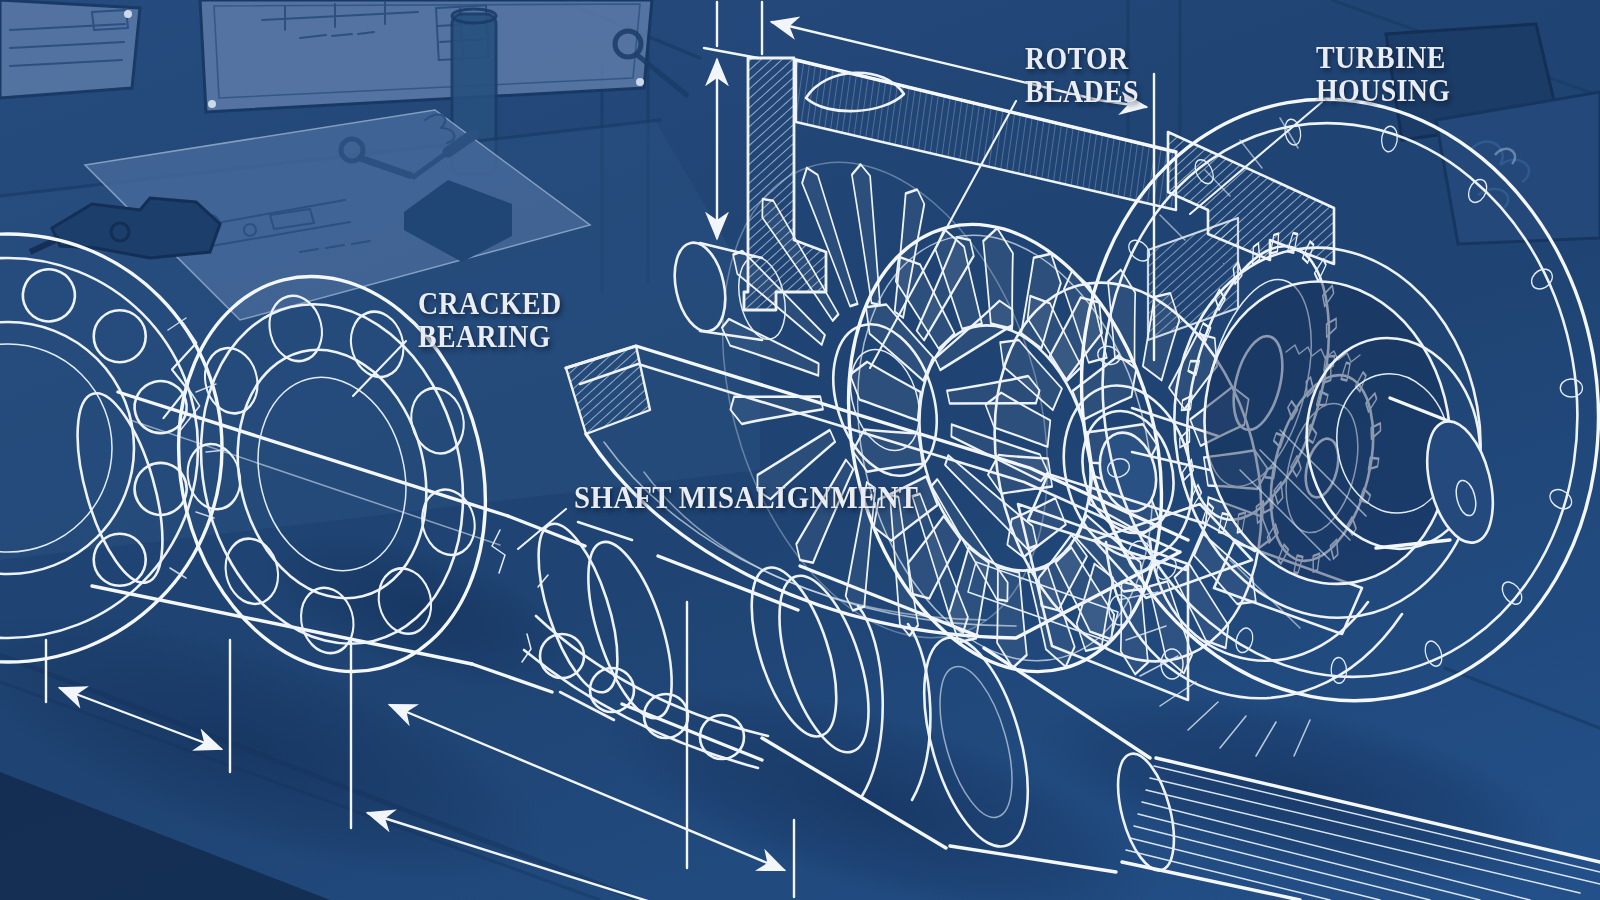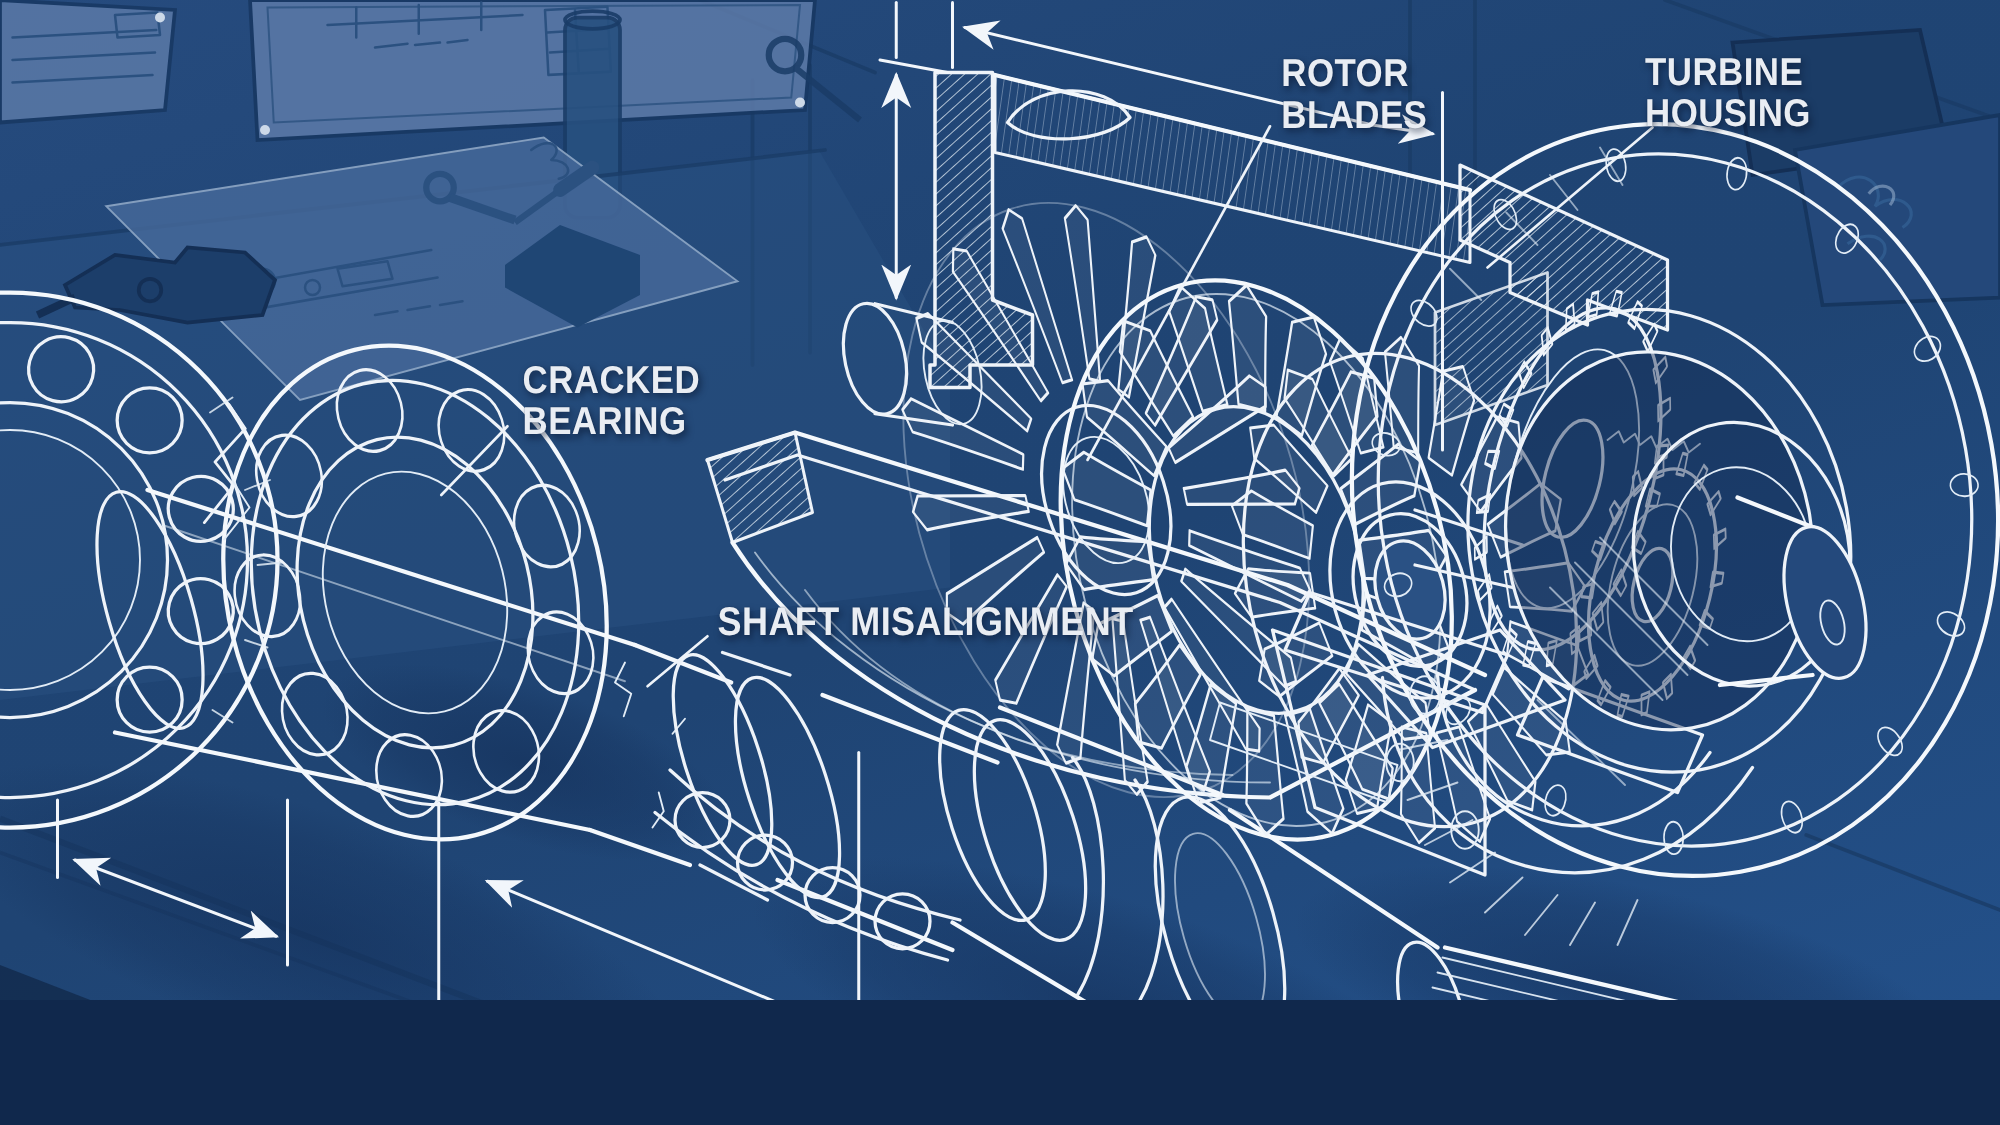--- a/index.html
+++ b/index.html
@@ -1,19 +1,19 @@
 <!DOCTYPE html>
 <html><head>
 <meta charset="utf-8">
 <style>
   html,body{margin:0;padding:0;background:#10284c;}
   .stage{
-    position:relative;width:1600px;height:800px;overflow:hidden;
+    position:relative;width:1600px;height:900px;overflow:hidden;
     background:linear-gradient(160deg,#264b7e 0%,#20457625 40%,#1f4473 55%,#235089 100%),#1f4473;
-    font-family:Liberation Sans, sans-serif;
+    font-family:Liberation Serif, serif;
   }
   svg{position:absolute;left:0;top:0;}
   .ink{stroke:#eef3f9;fill:none;stroke-width:2.6;stroke-linecap:round;stroke-linejoin:round;}
   .ink-bold{stroke:#f4f8fc;stroke-width:3.4;}
   .ink-fine{stroke:#e2ecf6;stroke-width:1.5;}
   .dim{stroke:#f2f6fb;stroke-width:2.4;fill:none;stroke-linecap:round;}
   .leader{stroke:#eef3f9;stroke-width:2.1;fill:none;stroke-linecap:round;}
   .bgline{stroke:#1a3c67;stroke-width:3;fill:none;opacity:.8;stroke-linecap:round;}
   .sketch{stroke:#2b5180;stroke-width:2;fill:none;stroke-linecap:round;stroke-linejoin:round;}
   .label{

